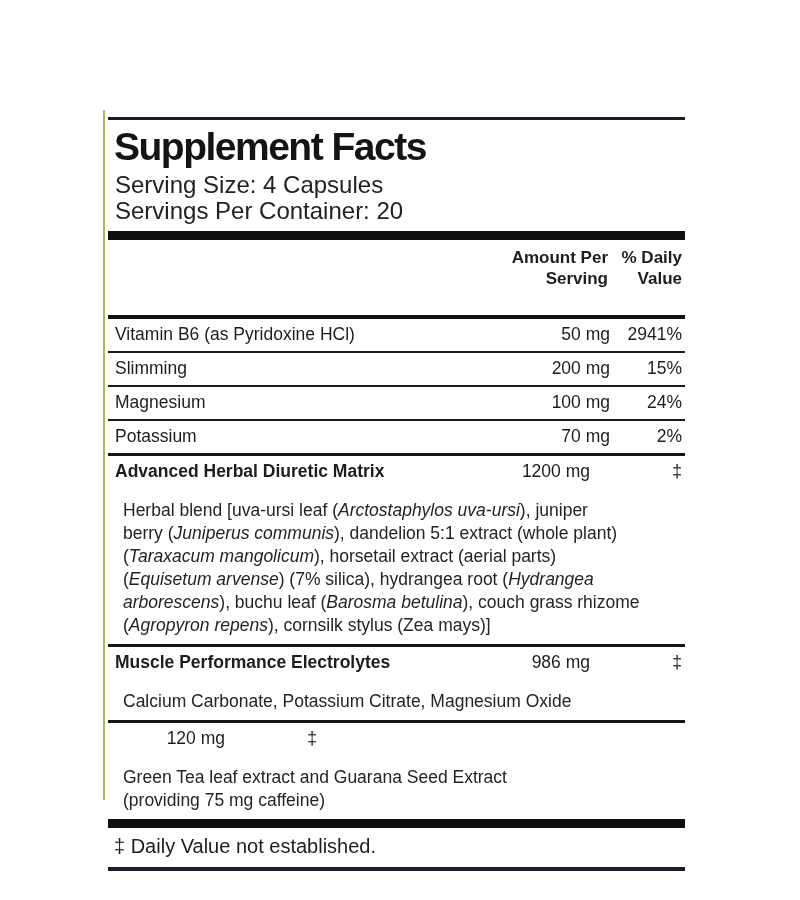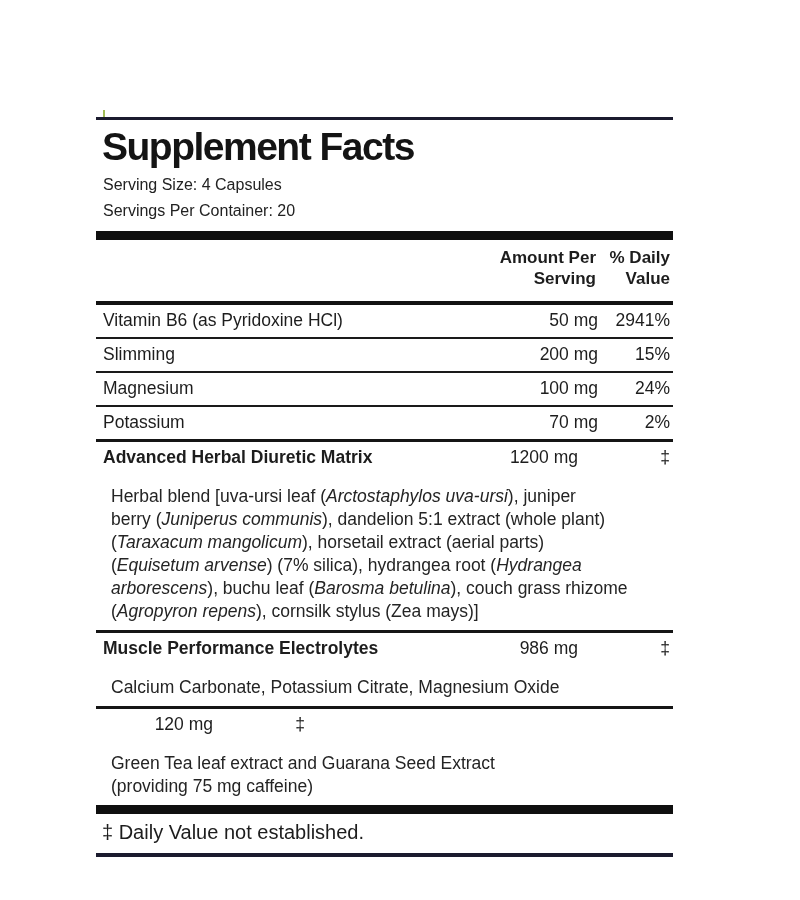--- a/index.html
+++ b/index.html
@@ -16,51 +16,51 @@
   .accent-line {
     position: absolute;
     left: 103px;
     top: 110px;
     width: 2px;
     height: 690px;
     background: #a2bc57;
   }
   .label {
     position: absolute;
-    left: 96px;
+    left: 108px;
     top: 117px;
     width: 577px;
     background: #ffffff;
     border-top: 3px solid #1b1b2e;
     border-bottom: 4px solid #1b1b2e;
     padding-top: 3px;
   }
   .title {
     font-size: 39px;
     font-weight: bold;
     letter-spacing: -1.5px;
     line-height: 44px;
     margin: 2px 0 3px 6px;
     color: #141414;
   }
   .serving-line {
-    font-size: 16px;
+    font-size: 24px;
     line-height: 26px;
     margin-left: 7px;
     color: #222;
   }
   .bar-thick { height: 9px; background: #0f0f0f; margin-top: 7px; }
   .bar-med   { height: 4px; background: #121212; }
   .rule      { height: 2px; background: #1a1a1a; }
   .rule-sec  { height: 3px; background: #151515; }
 
   .header-row {
     display: flex;
     justify-content: flex-end;
-    padding: 7px 3px 12px 0;
+    padding: 7px 3px 26px 0;
   }
   .hdr-col {
     text-align: right;
     font-weight: bold;
     font-size: 17px;
     line-height: 21px;
   }
   .hdr-amount { width: 112px; }
   .hdr-dv { width: 74px; }
 

